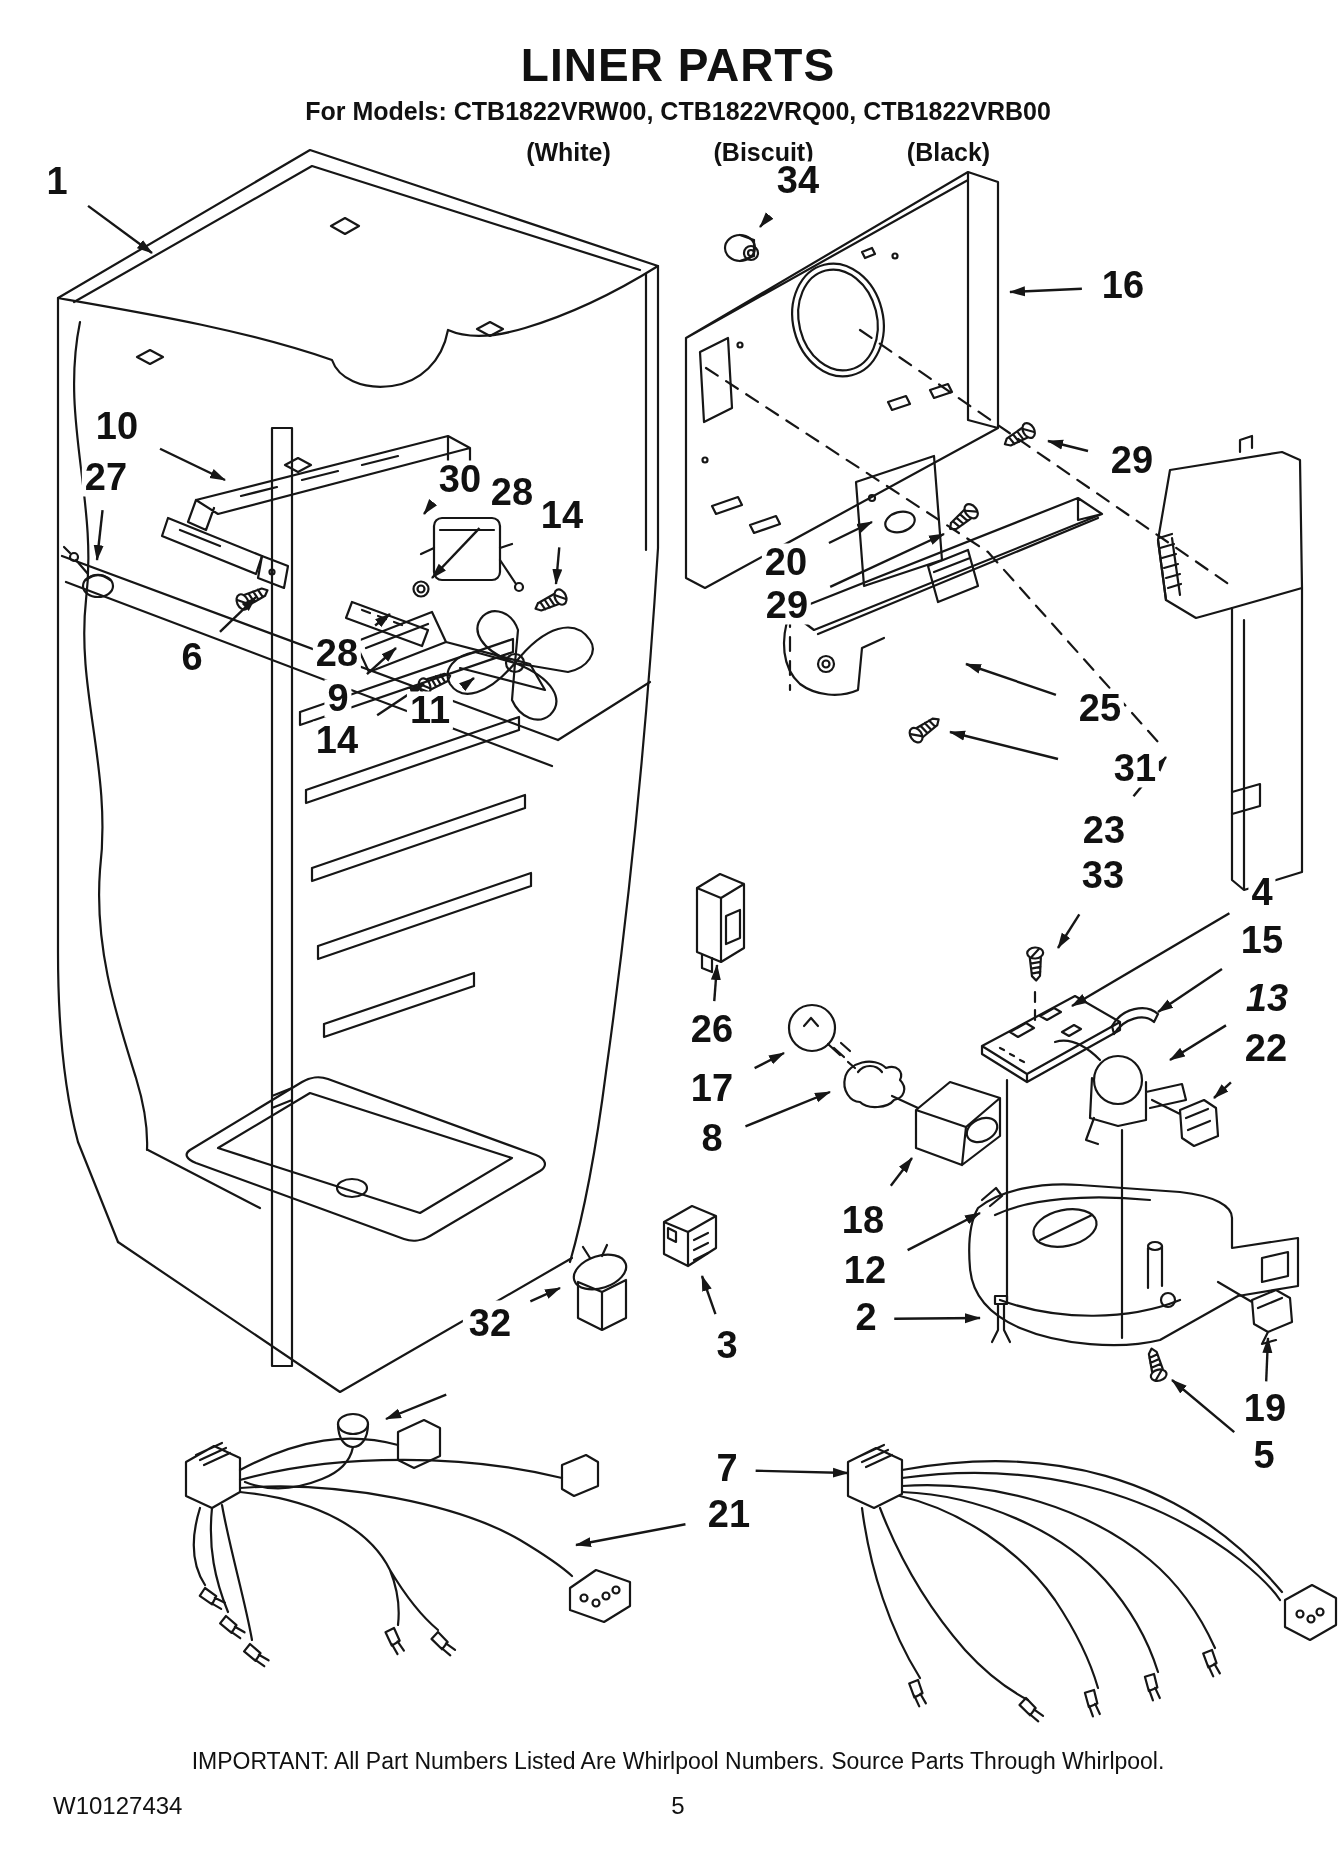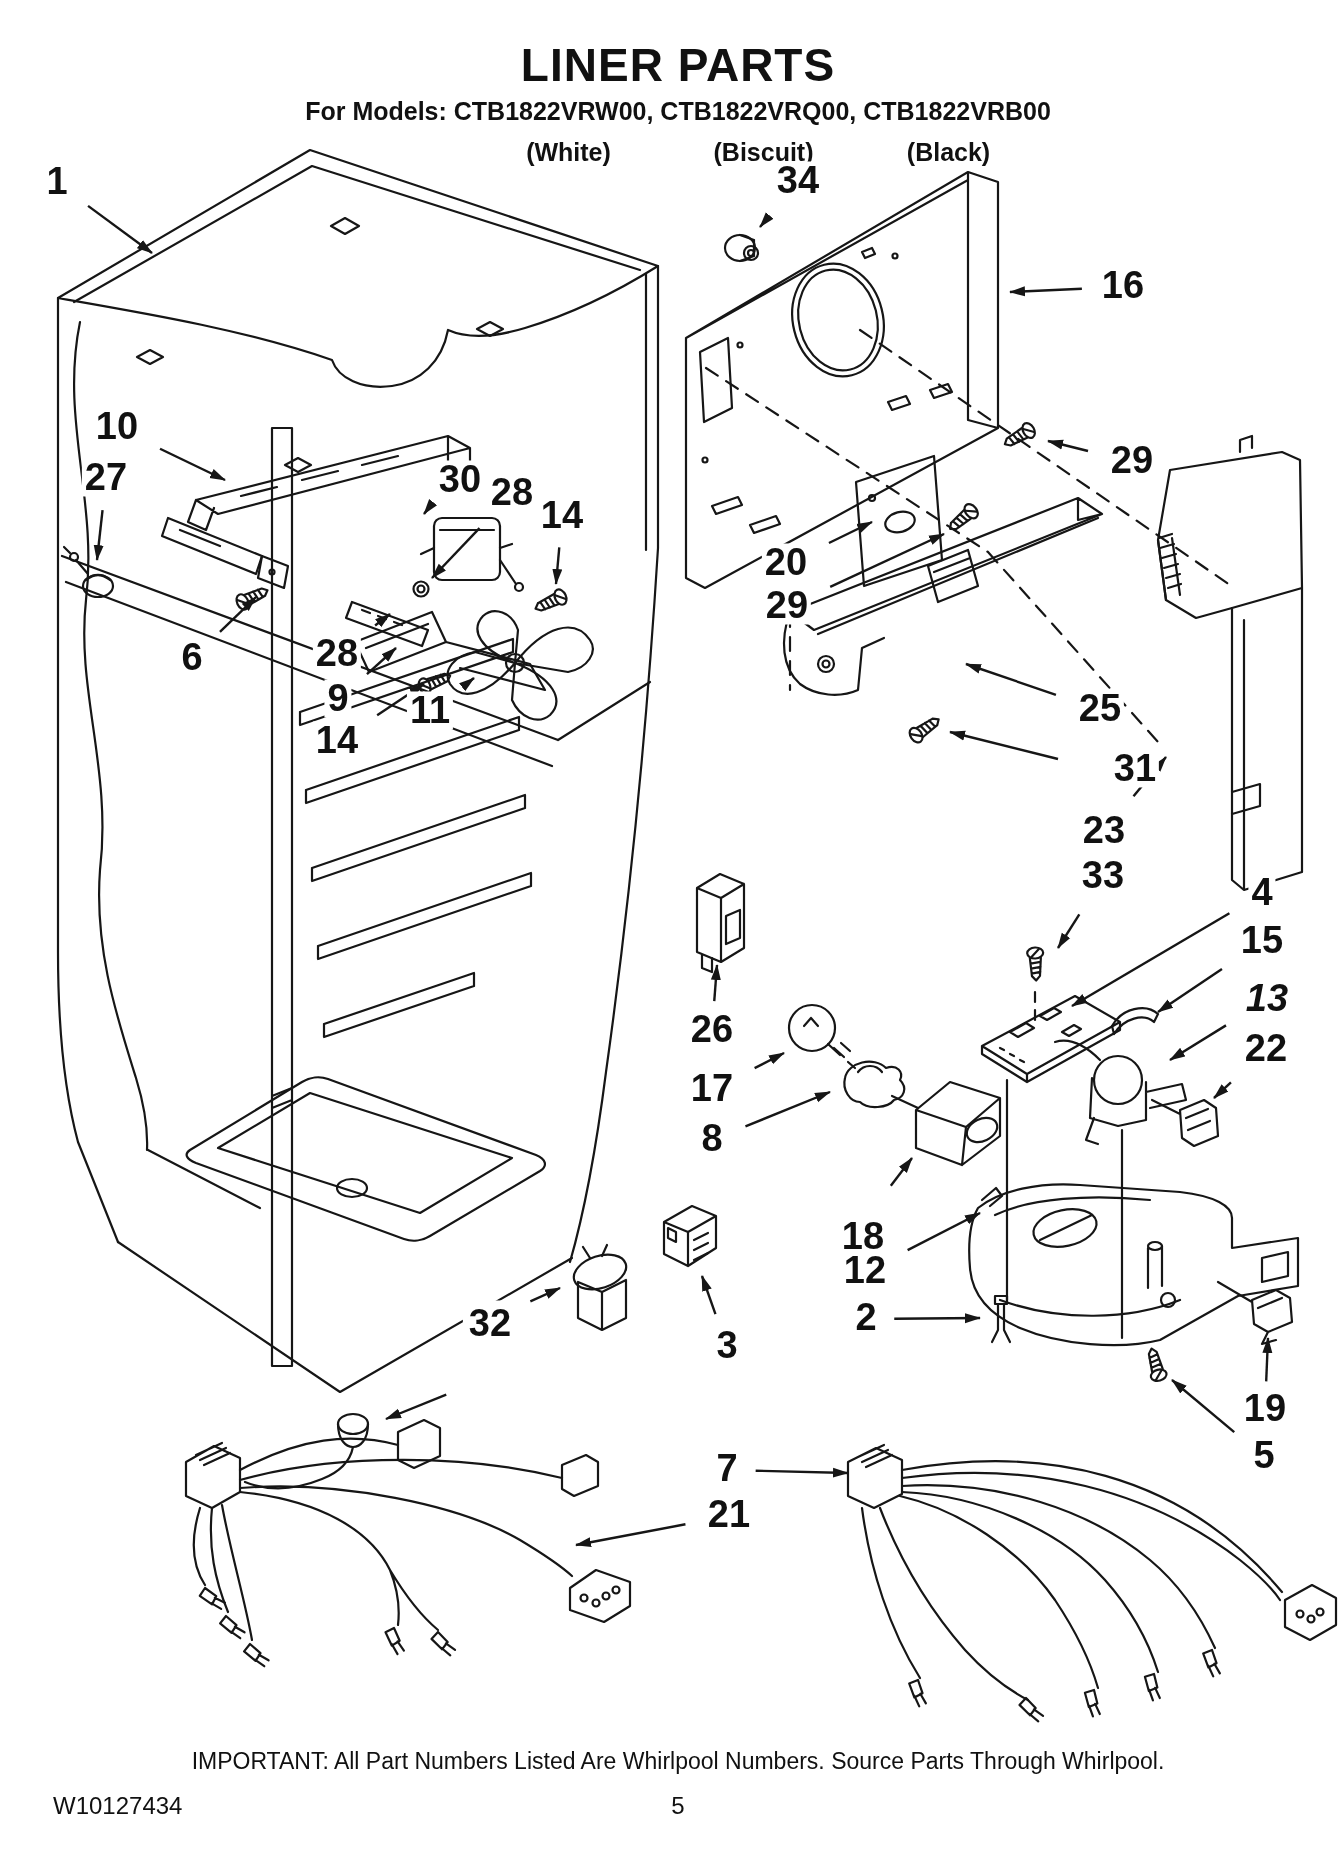--- a/index.html
+++ b/index.html
@@ -308,21 +308,21 @@
     <div class="co" style="left: 1102px; top: 770px; margin-left: 33px;">31</div>
     <div class="co" style="left: 1104px; top: 832px;">23</div>
     <div class="co" style="left: 1103px; top: 877px;">33</div>
     <div class="co" style="left: 1262px; top: 894px;">4</div>
     <div class="co" style="left: 1262px; top: 942px;">15</div>
     <div class="co" style="left: 1267px; top: 1000px; font-style: italic;">13</div>
     <div class="co" style="left: 1266px; top: 1050px;">22</div>
     <div class="co" style="left: 712px; top: 1031px;">26</div>
     <div class="co" style="left: 712px; top: 1090px;">17</div>
     <div class="co" style="left: 712px; top: 1140px;">8</div>
-    <div class="co" style="left: 863px; top: 1222px; margin-top: 16px;">18</div>
+    <div class="co" style="left: 863px; top: 1222px;">18</div>
     <div class="co" style="left: 865px; top: 1272px; text-align: center;">12</div>
     <div class="co" style="left: 866px; top: 1319px;">2</div>
     <div class="co" style="left: 487px; top: 1321px;">24</div>
     <div class="co" style="left: 727px; top: 1347px;">3</div>
     <div class="co" style="left: 490px; top: 1325px;">32</div>
     <div class="co" style="left: 1265px; top: 1410px;">19</div>
     <div class="co" style="left: 1264px; top: 1457px;">5</div>
     <div class="co" style="left: 727px; top: 1470px;">7</div>
     <div class="co" style="left: 729px; top: 1516px;">21</div>
   </div>

